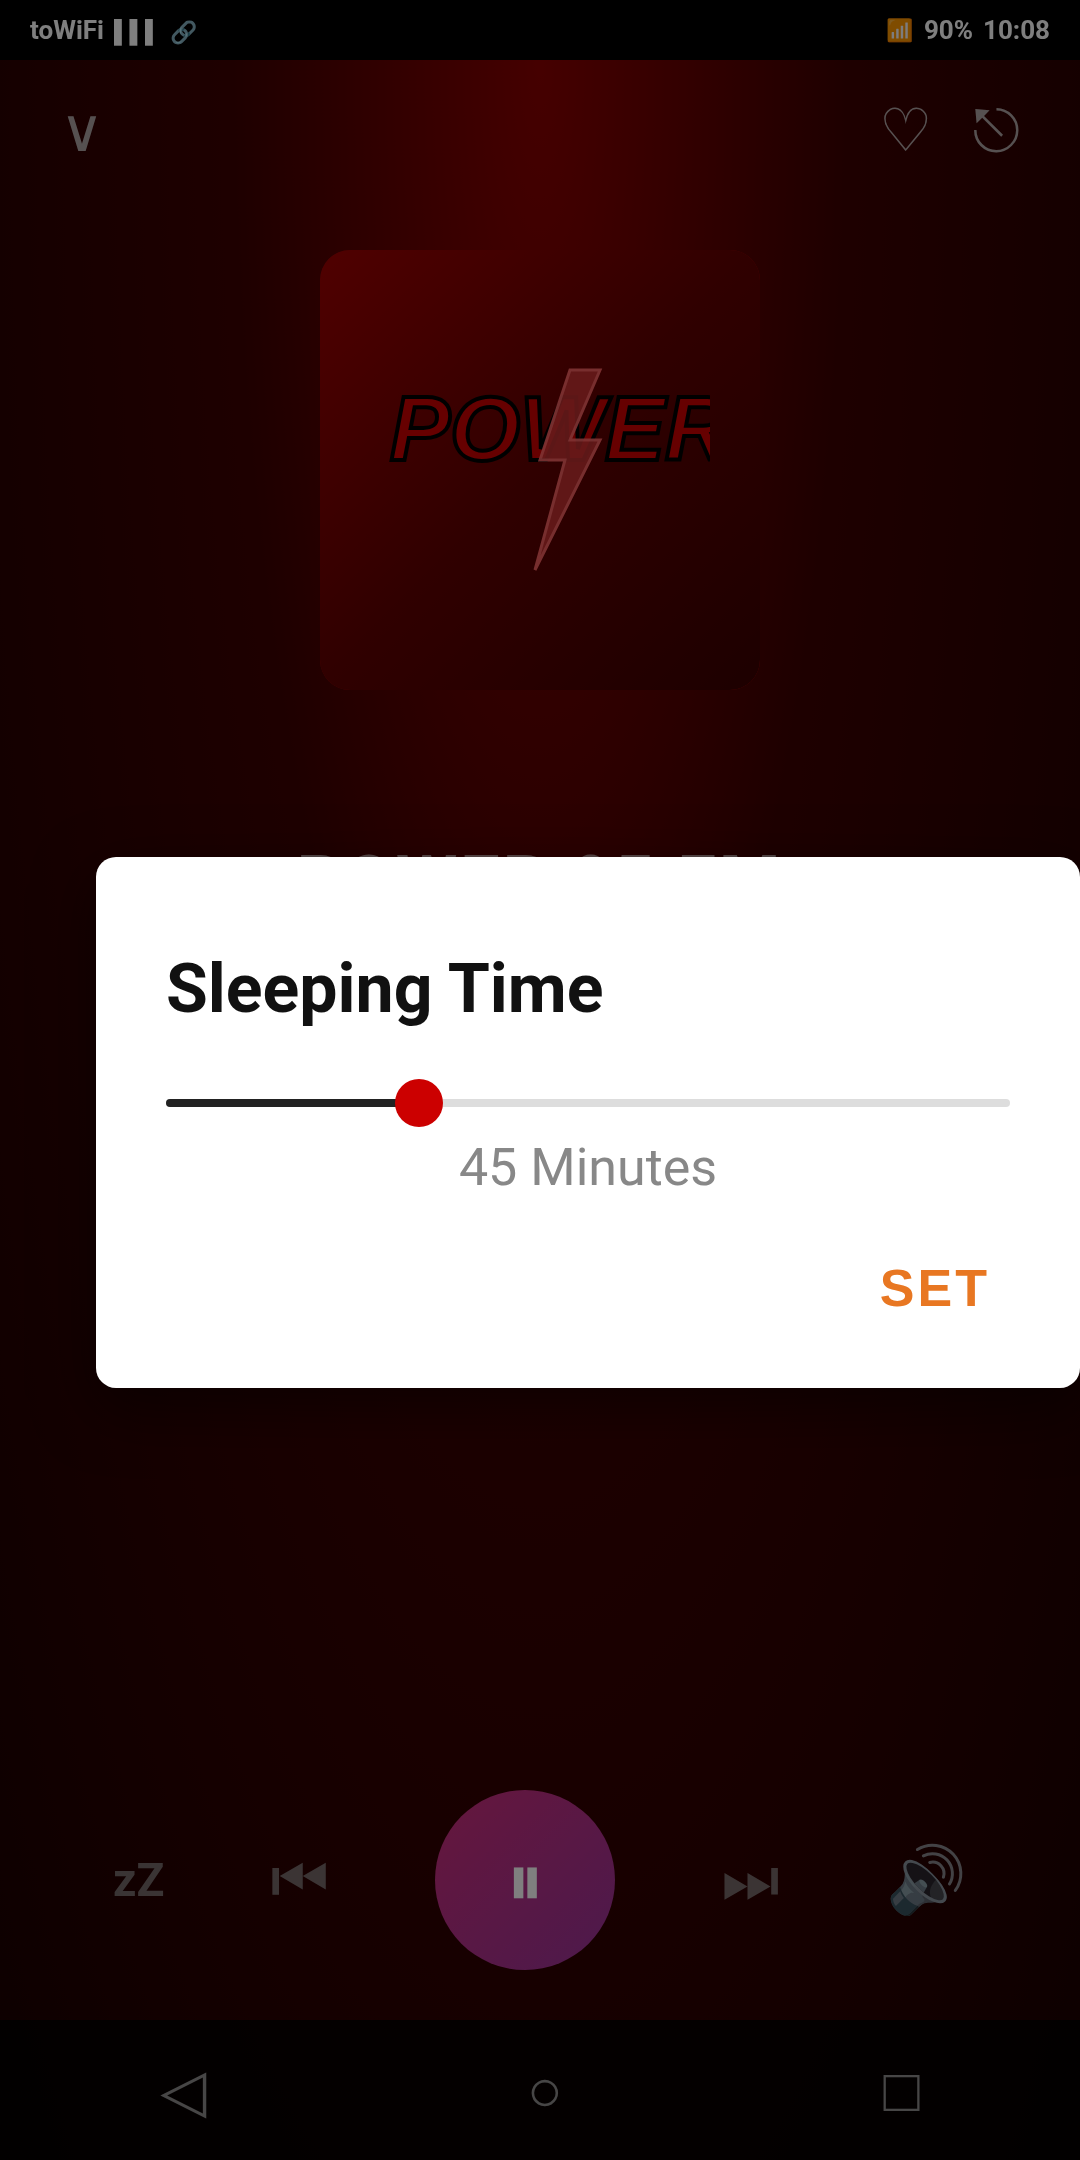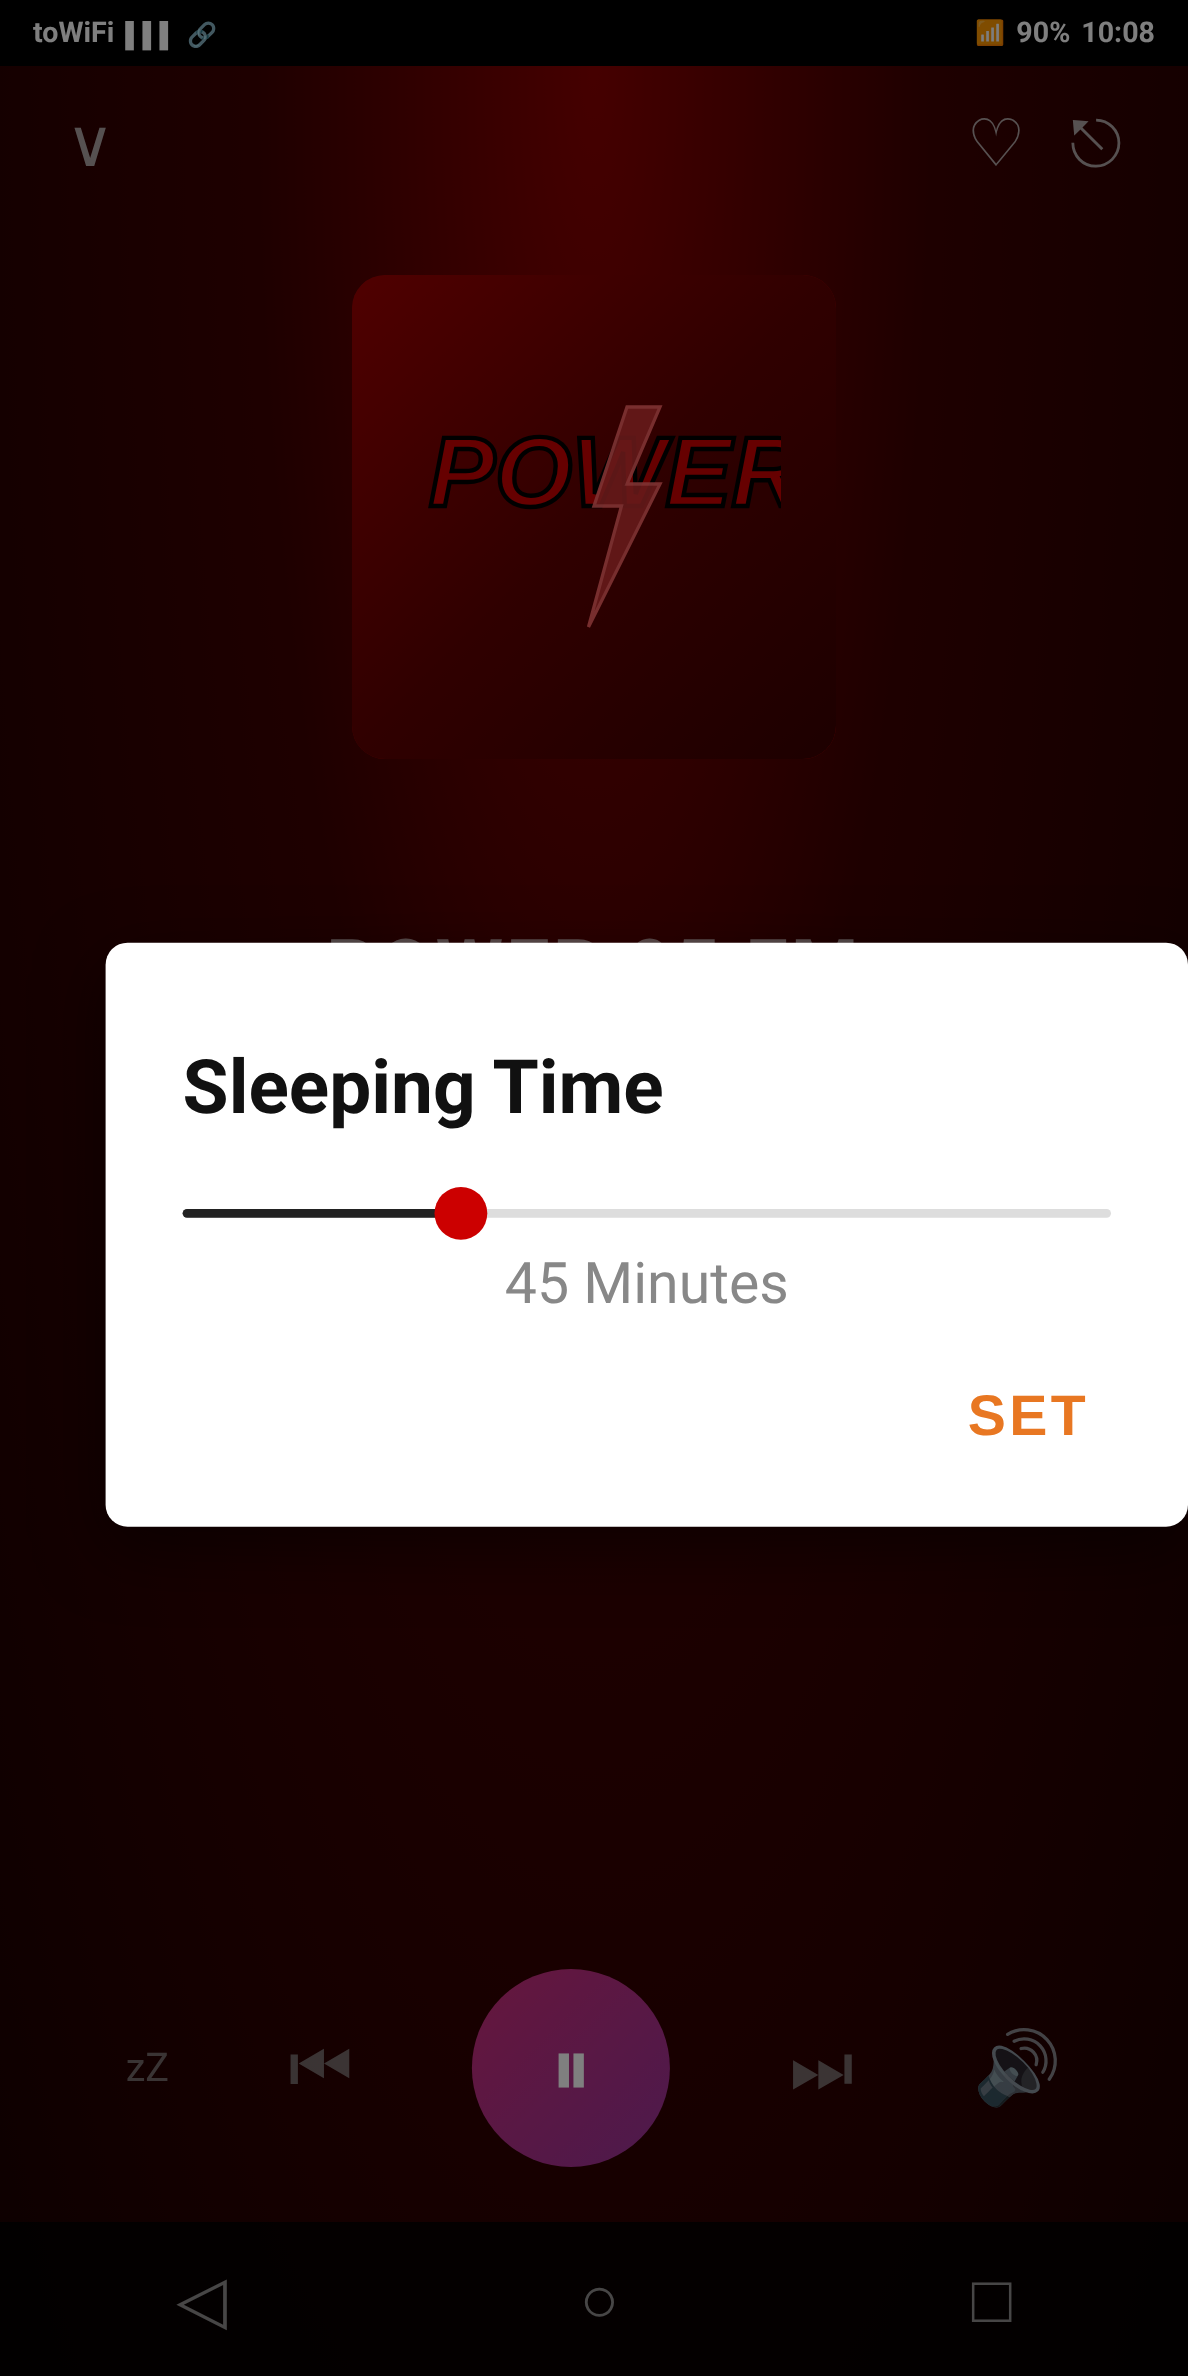--- a/index.html
+++ b/index.html
@@ -175,22 +175,22 @@
       cursor: pointer;
     }
 
     .play-pause-icon {
       color: white;
       font-size: 75px;
     }
 
     .sleep-btn {
       color: rgba(150,150,150,0.7);
-      font-size: 36px;
-      font-weight: normal;
+      font-size: 46px;
+      font-weight: bold;
       cursor: pointer;
     }
 
     
     .bottom-nav {
       position: absolute;
       bottom: 0;
       left: 0;
       right: 0;
       height: 140px;

